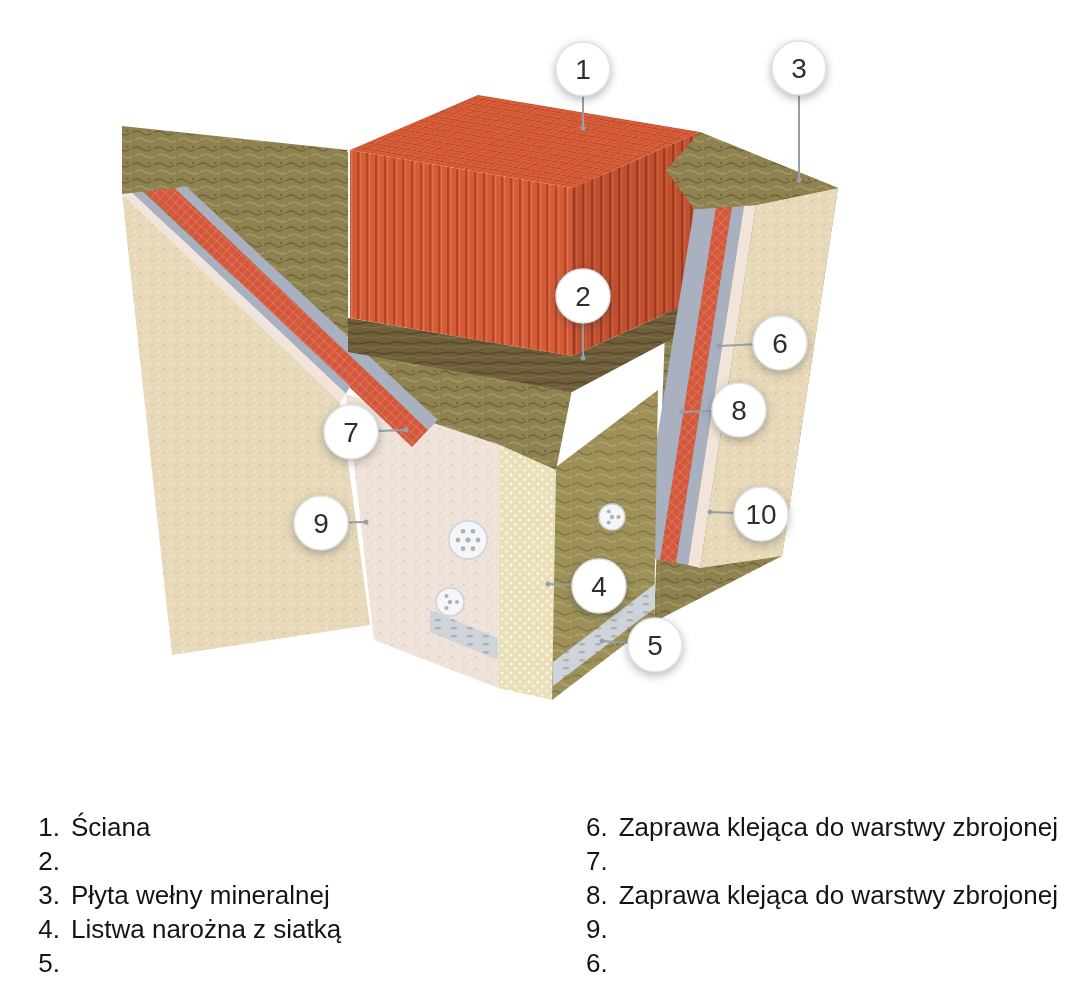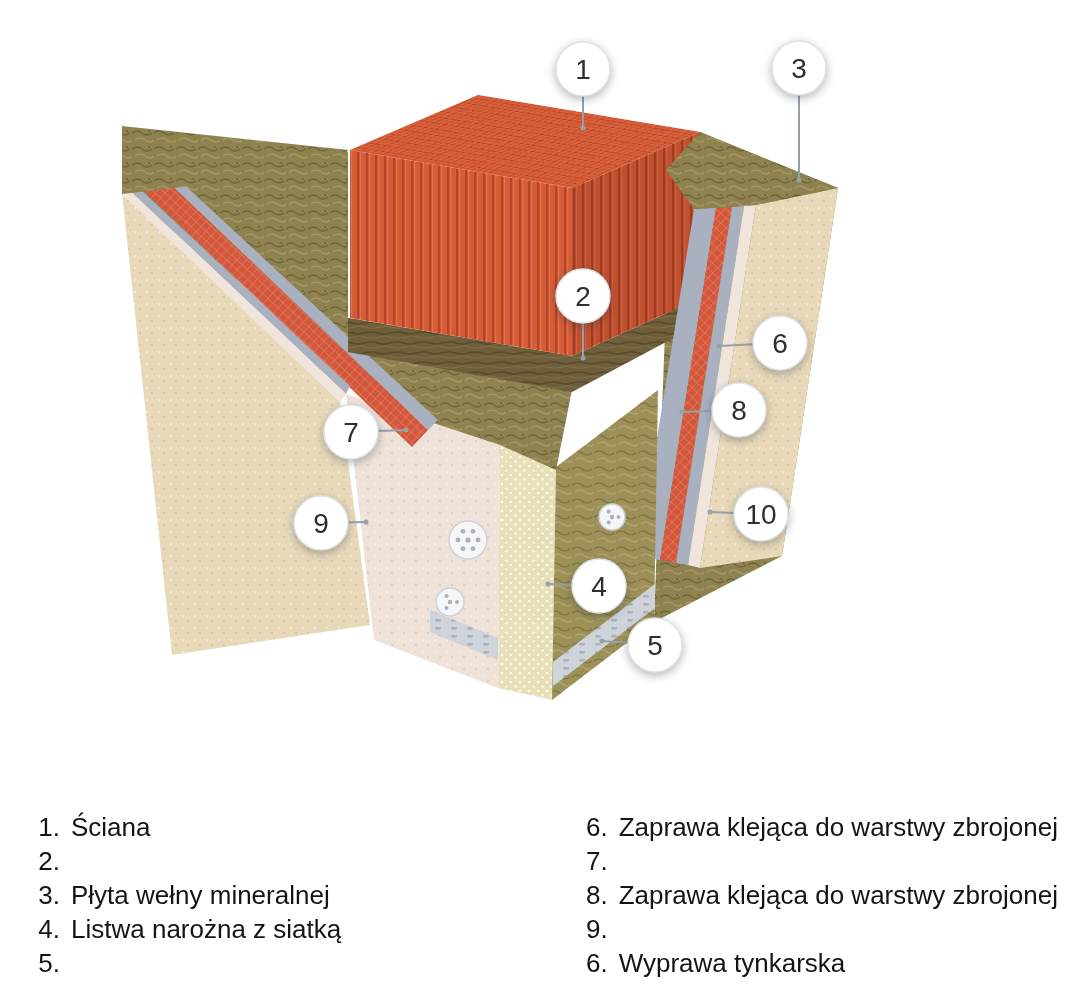--- a/index.html
+++ b/index.html
@@ -216,17 +216,16 @@
       </div>
       <div class="legend-item">
         <span class="legend-num">8.</span>
         <span class="legend-label">Zaprawa klejąca do warstwy zbrojonej</span>
       </div>
       <div class="legend-item">
         <span class="legend-num">9.</span>
       </div>
       <div class="legend-item">
         <span class="legend-num">6.</span>
-        <span class="legend-label">Wyprawa tynkarska</span>
       </div>
     </div>
   </div>
 </div>
 
 </body></html>

